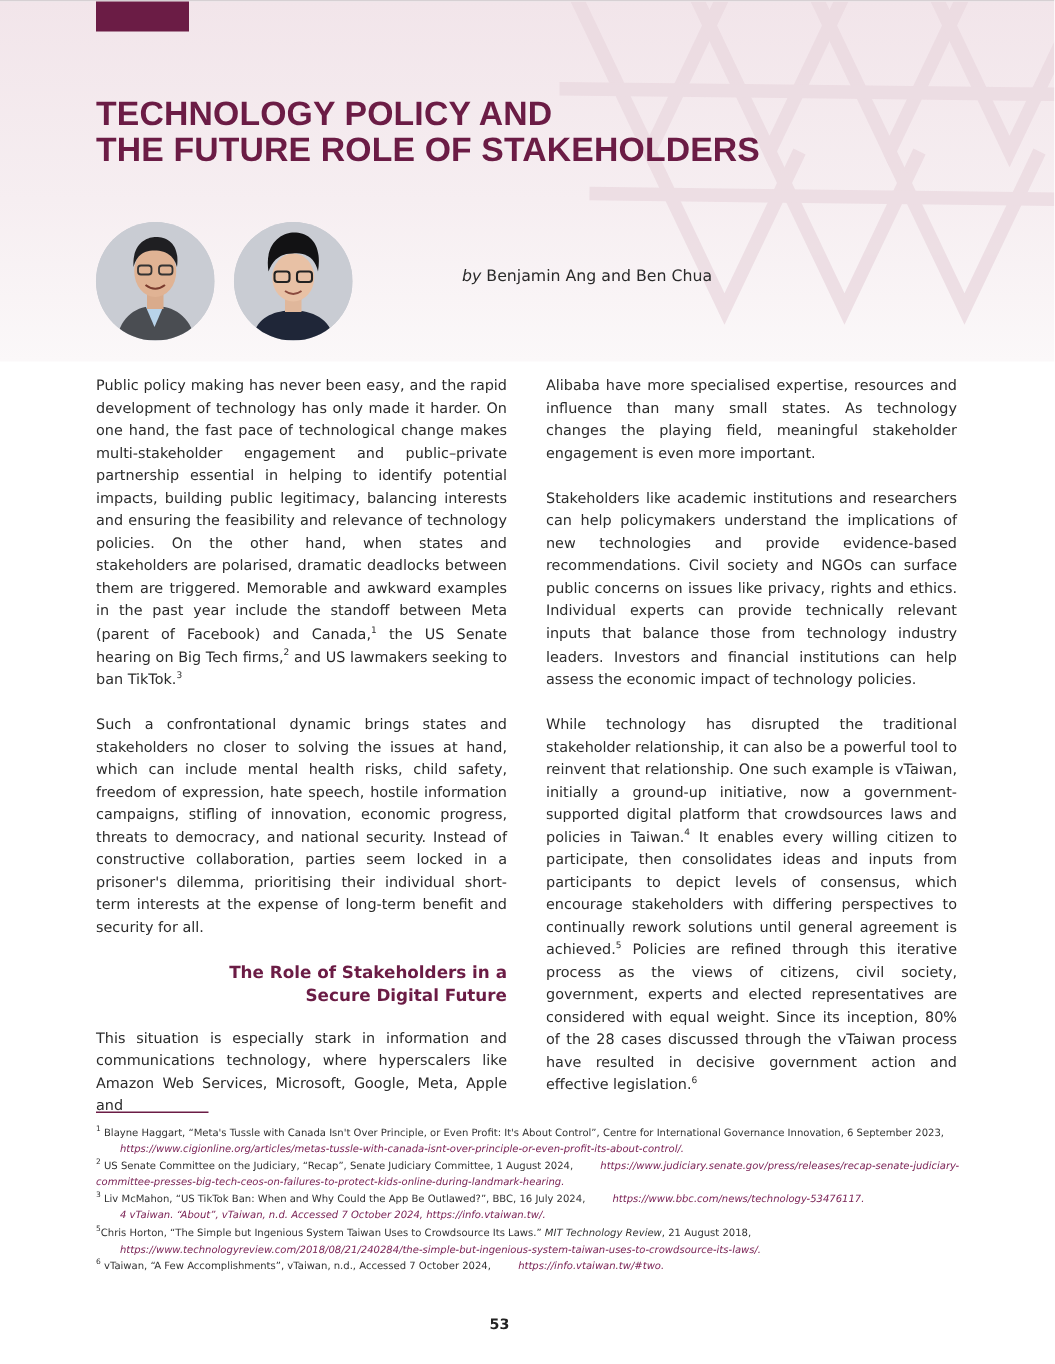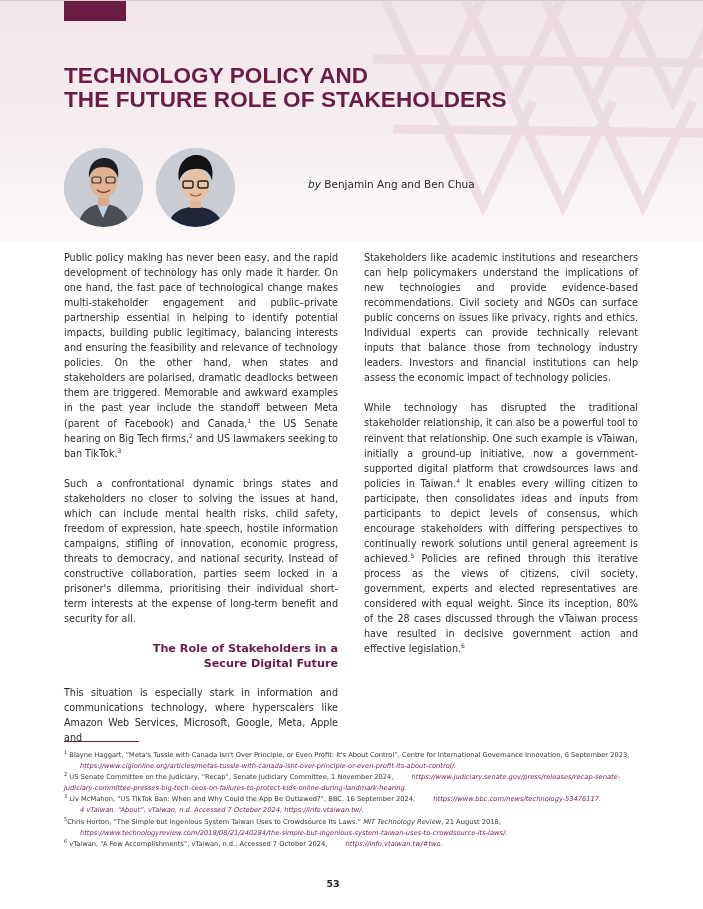--- a/index.html
+++ b/index.html
@@ -125,27 +125,28 @@
   <p><span>Public policy making has never been easy, and the rapid development of technology has only made it harder. On one hand, the fast pace of technological change makes multi-stakeholder engagement and public–private partnership essential in helping to identify potential impacts, building public legitimacy, balancing interests and ensuring the feasibility and relevance of technology policies. On the other hand, when states and stakeholders are polarised, dramatic deadlocks between them are triggered. Memorable and awkward examples in the past year include the standoff between Meta (parent of Facebook) and Canada,</span><sup>1</sup><span> the US Senate hearing on Big Tech firms,</span><sup>2</sup><span> and US lawmakers seeking to ban TikTok.</span><sup>3</sup></p>
   <p>Such a confrontational dynamic brings states and stakeholders no closer to solving the issues at hand, which can include mental health risks, child safety, freedom of expression, hate speech, hostile information campaigns, stifling of innovation, economic progress, threats to democracy, and national security. Instead of constructive collaboration, parties seem locked in a prisoner's dilemma, prioritising their individual short-term interests at the expense of long-term benefit and security for all.</p>
   <h2 class="subhead">
     <span>The Role of Stakeholders in a</span><br>
     <span>Secure Digital Future</span>
   </h2>
   <p>This situation is especially stark in information and communications technology, where hyperscalers like Amazon Web Services, Microsoft, Google, Meta, Apple and</p>
 </div>
 
 <div class="col col-right">
+  <p>Alibaba have more specialised expertise, resources and influence than many small states. As technology changes the playing field, meaningful stakeholder engagement is even more important.</p>
   <p>Stakeholders like academic institutions and researchers can help policymakers understand the implications of new technologies and provide evidence-based recommendations. Civil society and NGOs can surface public concerns on issues like privacy, rights and ethics. Individual experts can provide technically relevant inputs that balance those from technology industry leaders. Investors and financial institutions can help assess the economic impact of technology policies.</p>
   <p><span>While technology has disrupted the traditional stakeholder relationship, it can also be a powerful tool to reinvent that relationship. One such example is vTaiwan, initially a ground-up initiative, now a government-supported digital platform that crowdsources laws and policies in Taiwan.</span><sup>4</sup><span> It enables every willing citizen to participate, then consolidates ideas and inputs from participants to depict levels of consensus, which encourage stakeholders with differing perspectives to continually rework solutions until general agreement is achieved.</span><sup>5</sup><span> Policies are refined through this iterative process as the views of citizens, civil society, government, experts and elected representatives are considered with equal weight. Since its inception, 80% of the 28 cases discussed through the vTaiwan process have resulted in decisive government action and effective legislation.</span><sup>6</sup></p>
 </div>
 
 <div class="footnote-rule"></div>
 
 <div class="footnotes">
   <p class="fn"><sup>1</sup> <span>Blayne Haggart, “Meta's Tussle with Canada Isn't Over Principle, or Even Profit: It's About Control”, Centre for International Governance Innovation, 6 September 2023, </span><a>https://www.cigionline.org/articles/metas-tussle-with-canada-isnt-over-principle-or-even-profit-its-about-control/.</a></p>
-  <p class="fn"><sup>2</sup> <span>US Senate Committee on the Judiciary, “Recap”, Senate Judiciary Committee, 1 November 2024, </span><a>https://www.judiciary.senate.gov/press/releases/recap-senate-judiciary-committee-presses-big-tech-ceos-on-failures-to-protect-kids-online-during-landmark-hearing.</a></p>
-  <p class="fn"><sup>3</sup> <span>Liv McMahon, “US TikTok Ban: When and Why Could the App Be Outlawed?”, BBC, 16 September 2024, </span><a>https://www.bbc.com/news/technology-53476117.</a><br><a>4 vTaiwan. “About”, vTaiwan, n.d. Accessed 7 October 2024, https://info.vtaiwan.tw/.</a></p>
+  <p class="fn"><sup>2</sup> <span>US Senate Committee on the Judiciary, “Recap”, Senate Judiciary Committee, 1 August 2024, </span><a>https://www.judiciary.senate.gov/press/releases/recap-senate-judiciary-committee-presses-big-tech-ceos-on-failures-to-protect-kids-online-during-landmark-hearing.</a></p>
+  <p class="fn"><sup>3</sup> <span>Liv McMahon, “US TikTok Ban: When and Why Could the App Be Outlawed?”, BBC, 16 July 2024, </span><a>https://www.bbc.com/news/technology-53476117.</a><br><a>4 vTaiwan. “About”, vTaiwan, n.d. Accessed 7 October 2024, https://info.vtaiwan.tw/.</a></p>
   <p class="fn"><sup>5</sup><span>Chris Horton, “The Simple but Ingenious System Taiwan Uses to Crowdsource Its Laws.” </span><span class="it">MIT Technology Review</span><span>, 21 August 2018, </span><a>https://www.technologyreview.com/2018/08/21/240284/the-simple-but-ingenious-system-taiwan-uses-to-crowdsource-its-laws/.</a></p>
   <p class="fn"><sup>6</sup> <span>vTaiwan, “A Few Accomplishments”, vTaiwan, n.d., Accessed 7 October 2024, </span><a>https://info.vtaiwan.tw/#two.</a></p>
 </div>
 
 <div class="page-num">53</div>
 
 </body></html>

